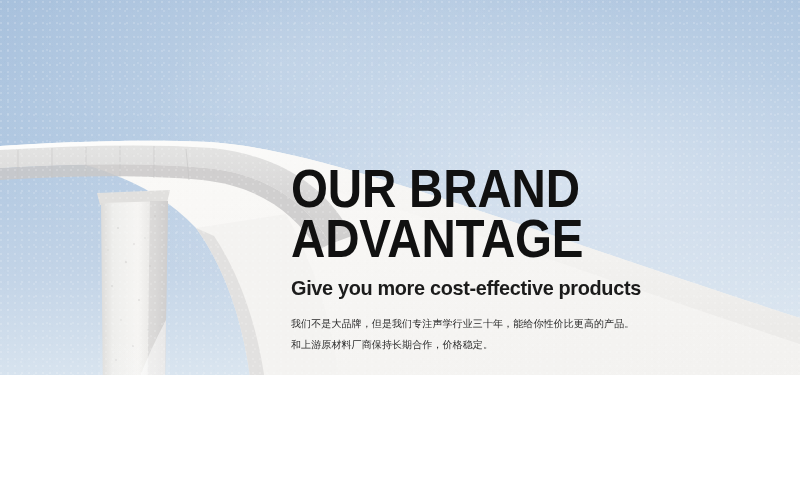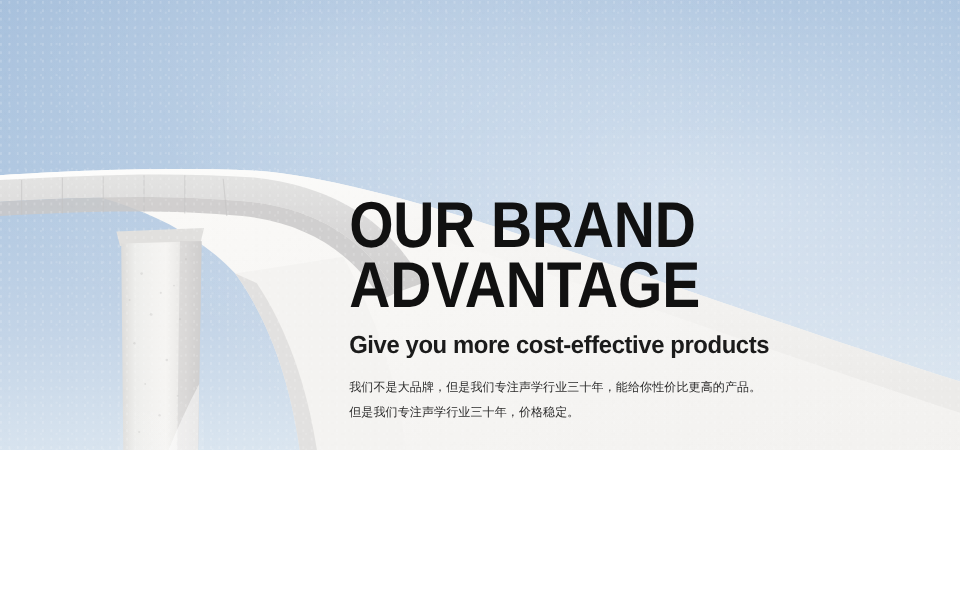--- a/index.html
+++ b/index.html
@@ -227,17 +227,17 @@
   <div id="grain"></div>
 
   <div id="copy">
     <h1 class="headline">OUR BRAND</h1>
     <h1 class="headline">ADVANTAGE</h1>
 
     <p class="subhead">Give you more cost-effective products</p>
 
     <p class="body-copy">
       <span class="line">我们不是大品牌，但是我们专注声学行业三十年，能给你性价比更高的产品。</span>
-      <span class="line">但是我们专注声学行业三十年，价格稳定。</span>
+      <span class="line">和上游原材料厂商保持长期合作，价格稳定。</span>
     </p>
   </div>
 
 </div>
 
 </body></html>

